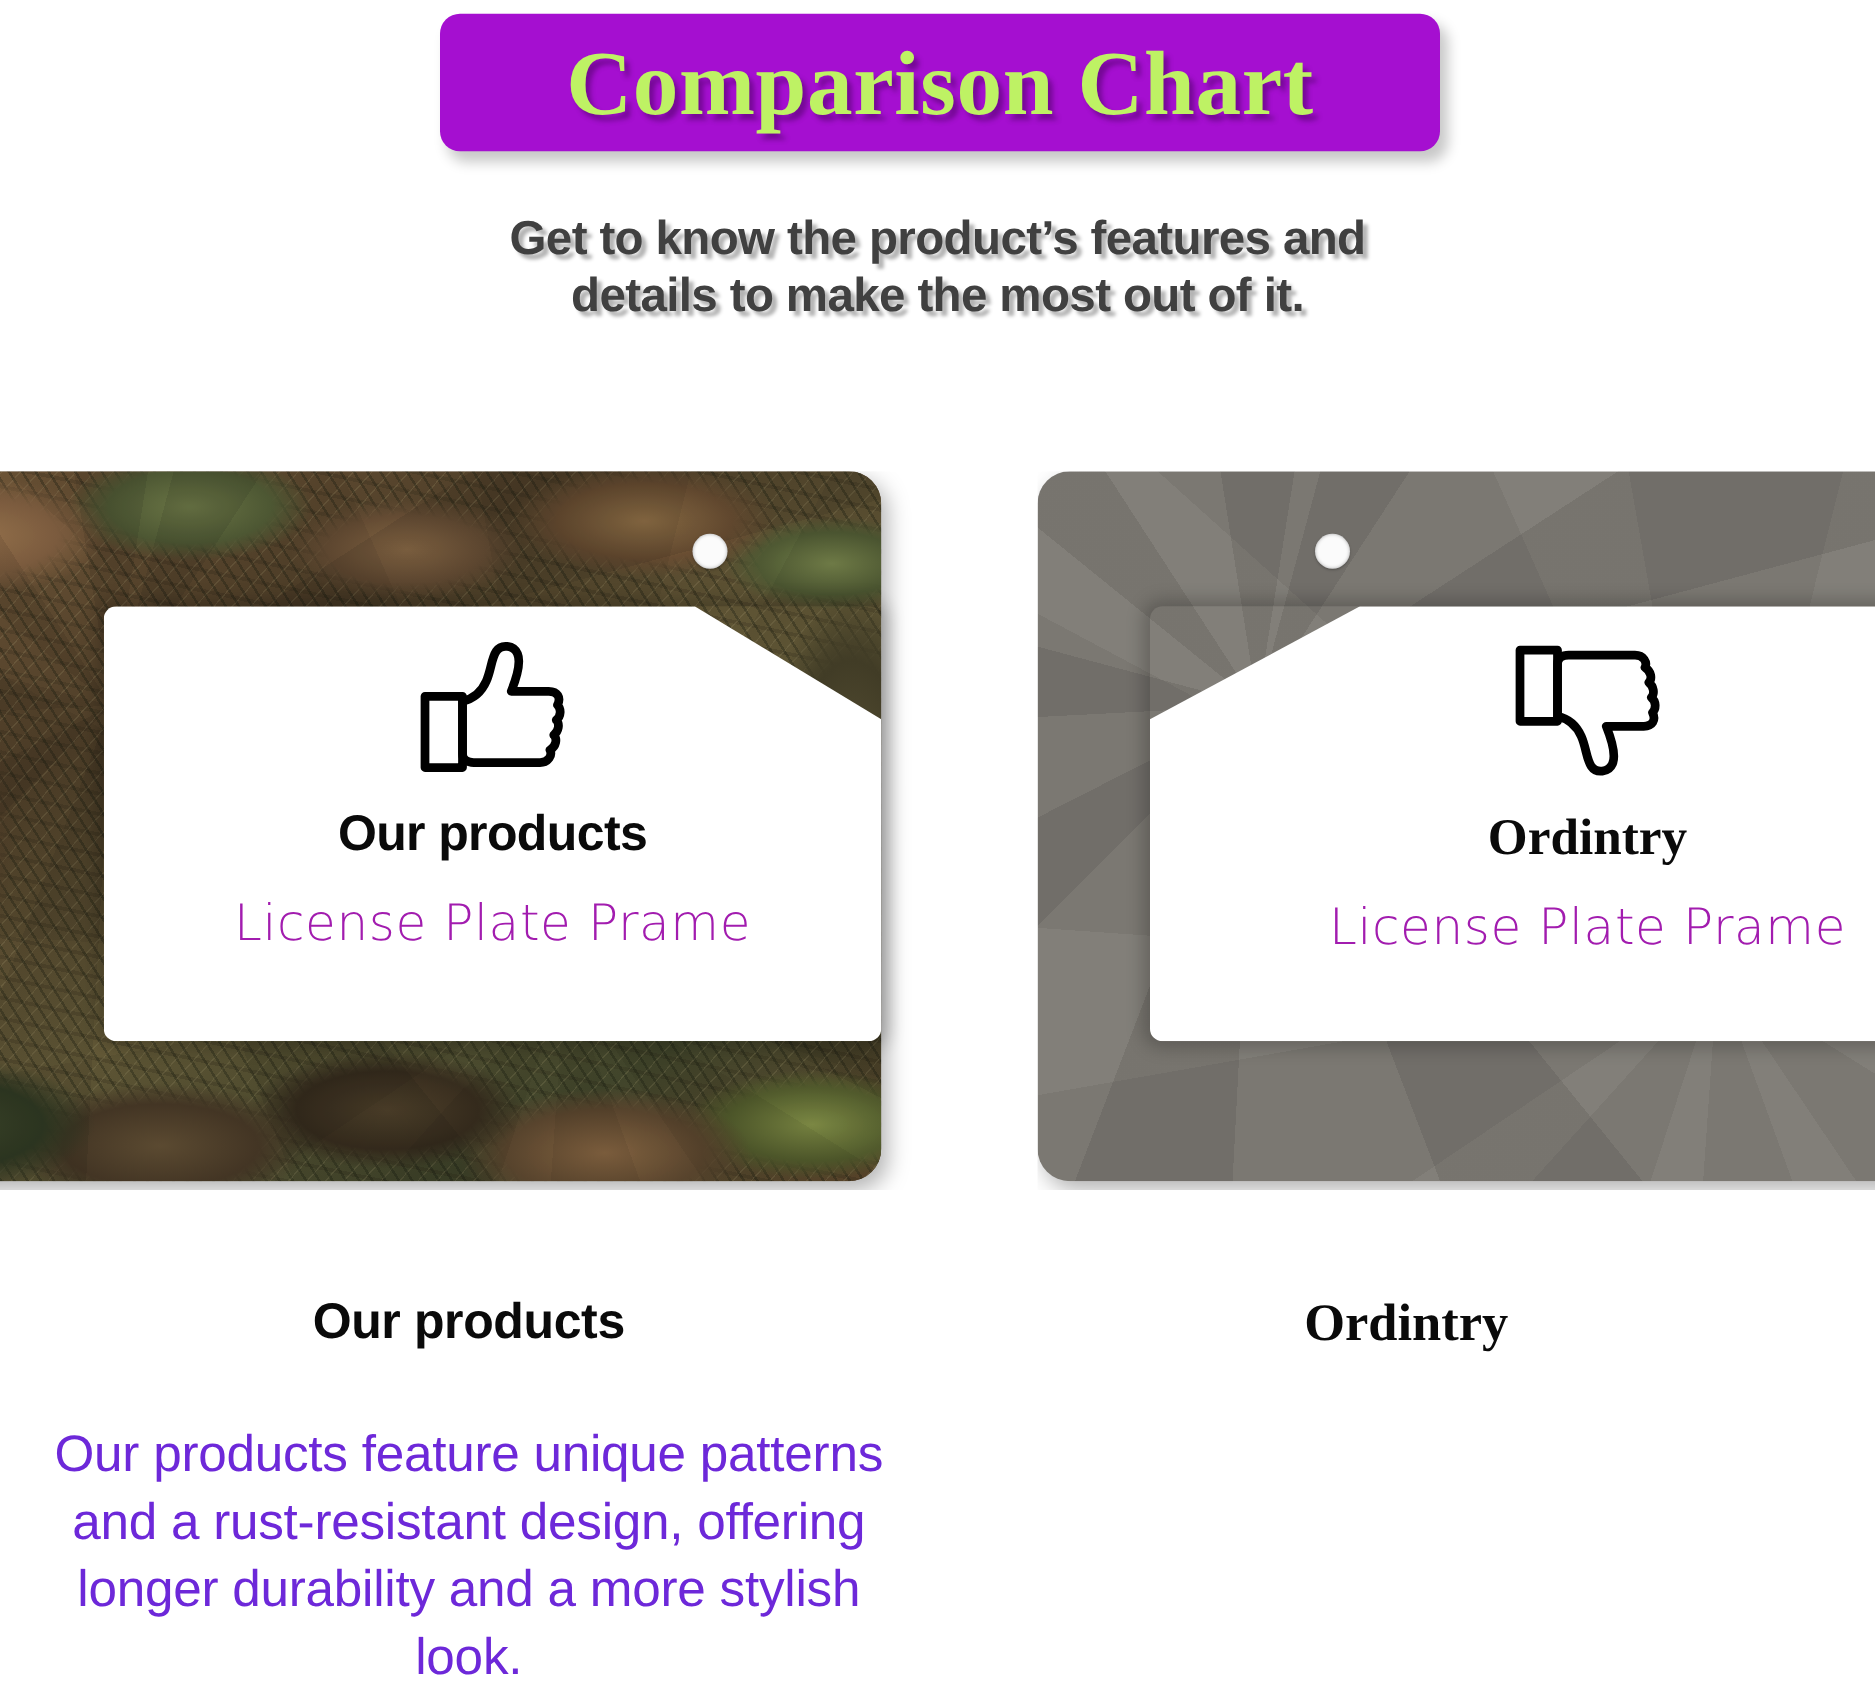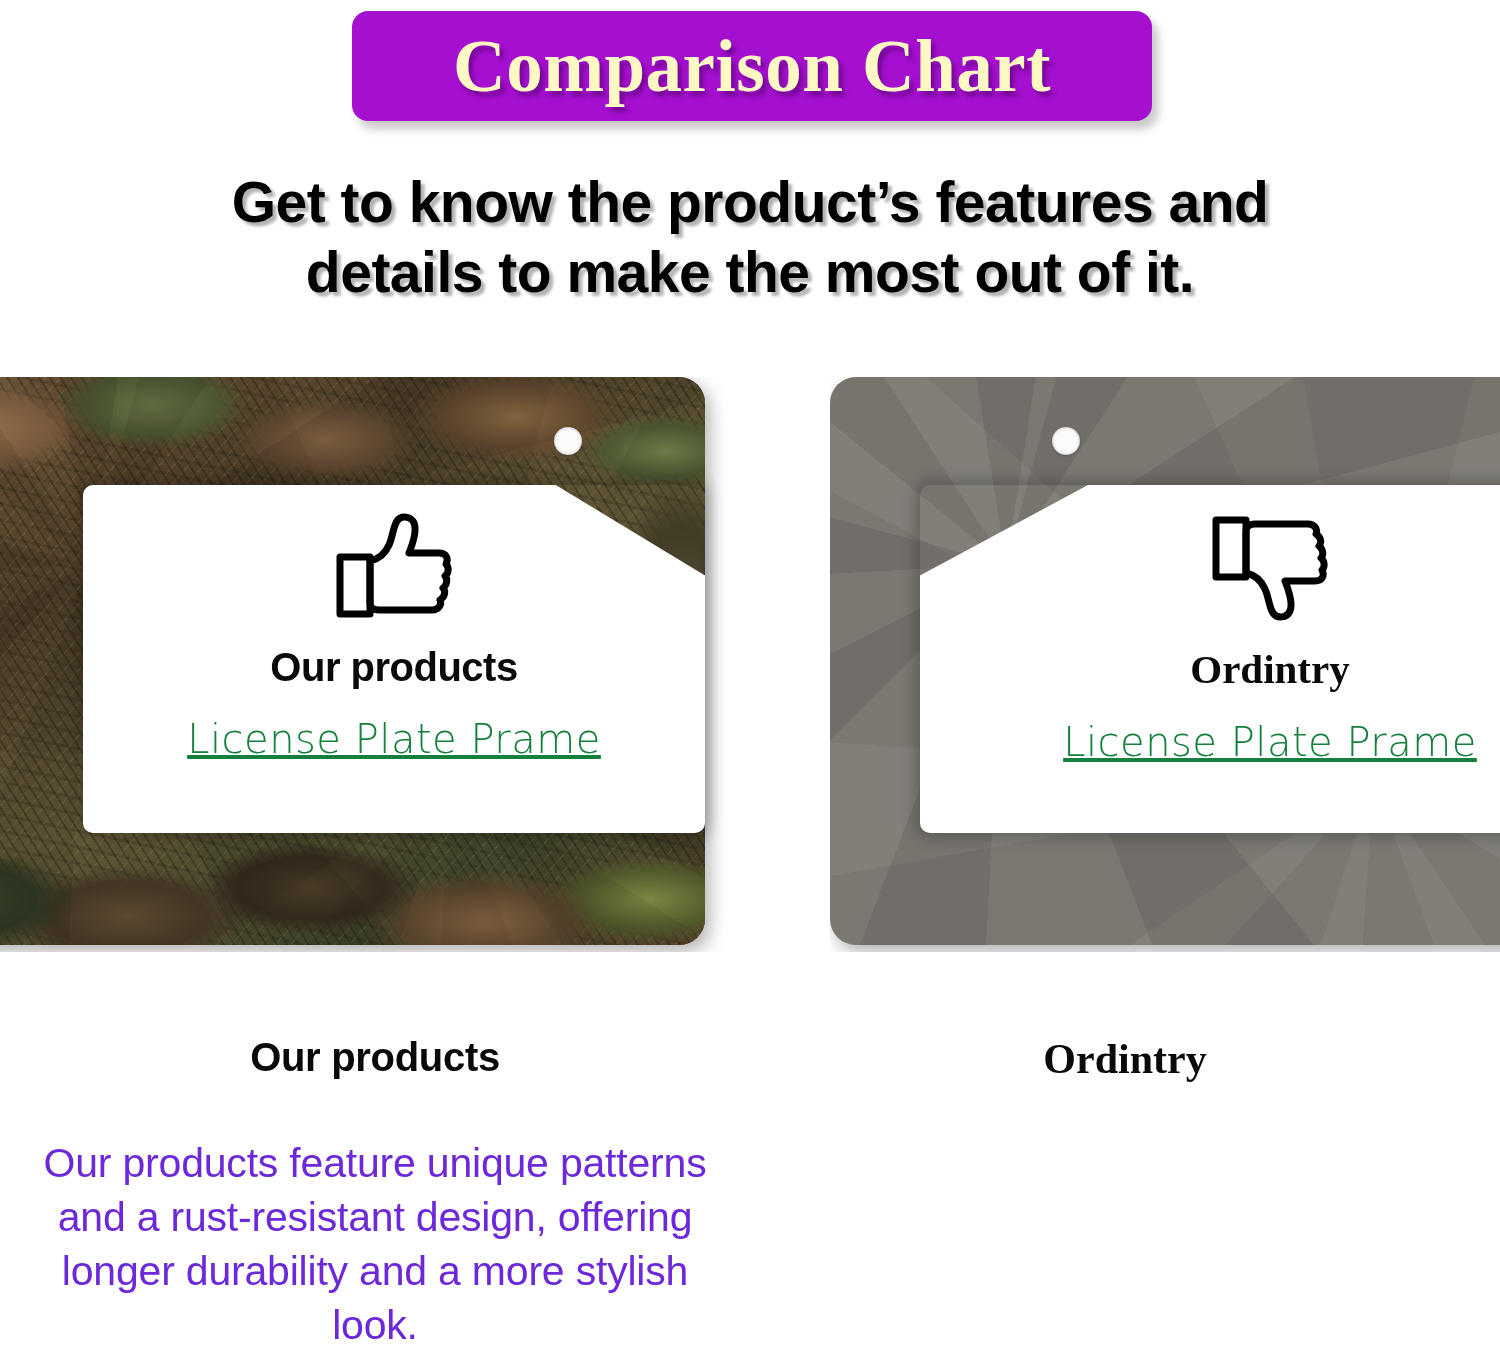--- a/index.html
+++ b/index.html
@@ -31,39 +31,39 @@
     box-shadow: 6px 8px 10px rgba(0,0,0,0.22);
     display: flex;
     align-items: center;
     justify-content: center;
   }
   .title-banner-text {
     font-family: "Liberation Serif", serif;
     font-weight: bold;
     font-size: 73px;
     line-height: 1;
-    color: #fef9c3;
+    color: #bef264;
     letter-spacing: 0.5px;
     text-shadow: 4px 5px 4px rgba(60,0,80,0.45);
     white-space: nowrap;
   }
 
   
   .subtitle {
     position: absolute;
     left: 50%;
     transform: translateX(-50%);
     top: 168px;
     width: 1260px;
     text-align: center;
     font-family: "Liberation Sans Narrow", "Liberation Sans", sans-serif;
     font-weight: bold;
-    font-size: 57px;
+    font-size: 38px;
     line-height: 1.22;
-    color: #000000;
+    color: #404040;
     text-shadow: 4px 4px 3px rgba(0,0,0,0.30);
     letter-spacing: -0.5px;
   }
   .subtitle-line { display: block; white-space: nowrap; }
 
   
   .frames-row {
     position: absolute;
     left: 0;
     top: 377px;
@@ -221,24 +221,23 @@
     font-weight: bold;
     font-size: 41px;
     color: #0a0a0a;
     letter-spacing: 0px;
   }
   .plate-subtitle {
     margin-top: 26px;
     font-family: "DejaVu Sans", sans-serif;
     font-weight: 300;
     font-size: 40px;
-    color: #15803d;
+    color: #a21caf;
     letter-spacing: 0.5px;
     white-space: nowrap;
-    text-decoration: underline;
   }
 
   
   .compare-row {
     position: absolute;
     left: 0;
     top: 1035px;
     width: 1500px;
     display: flex;
   }

